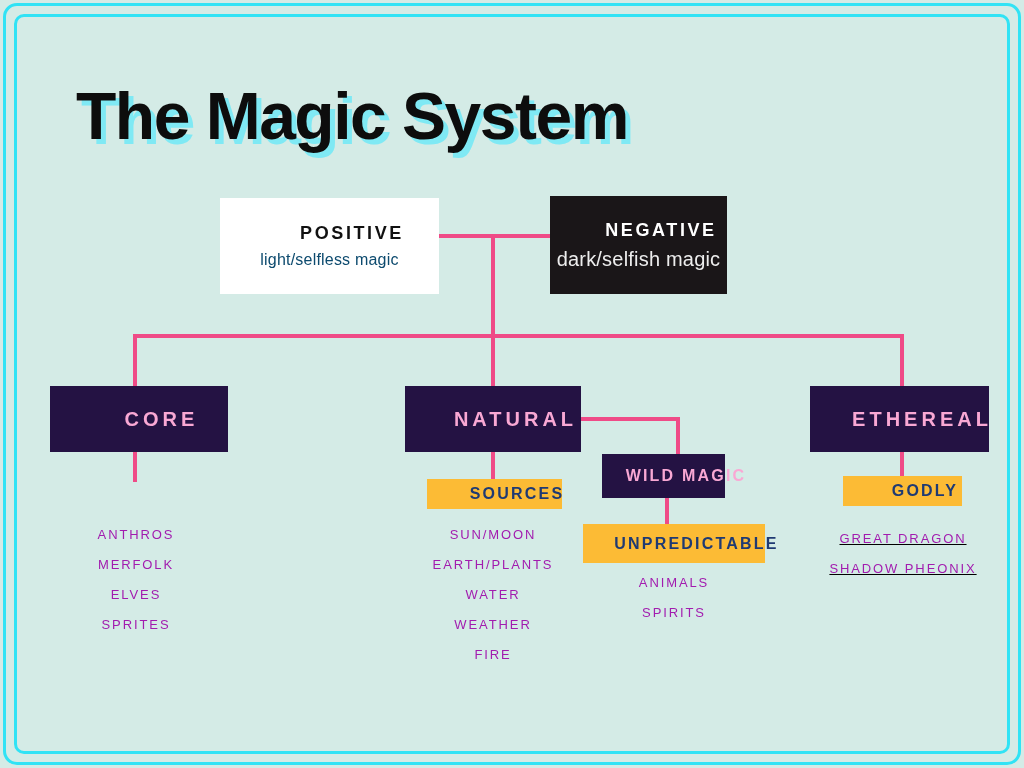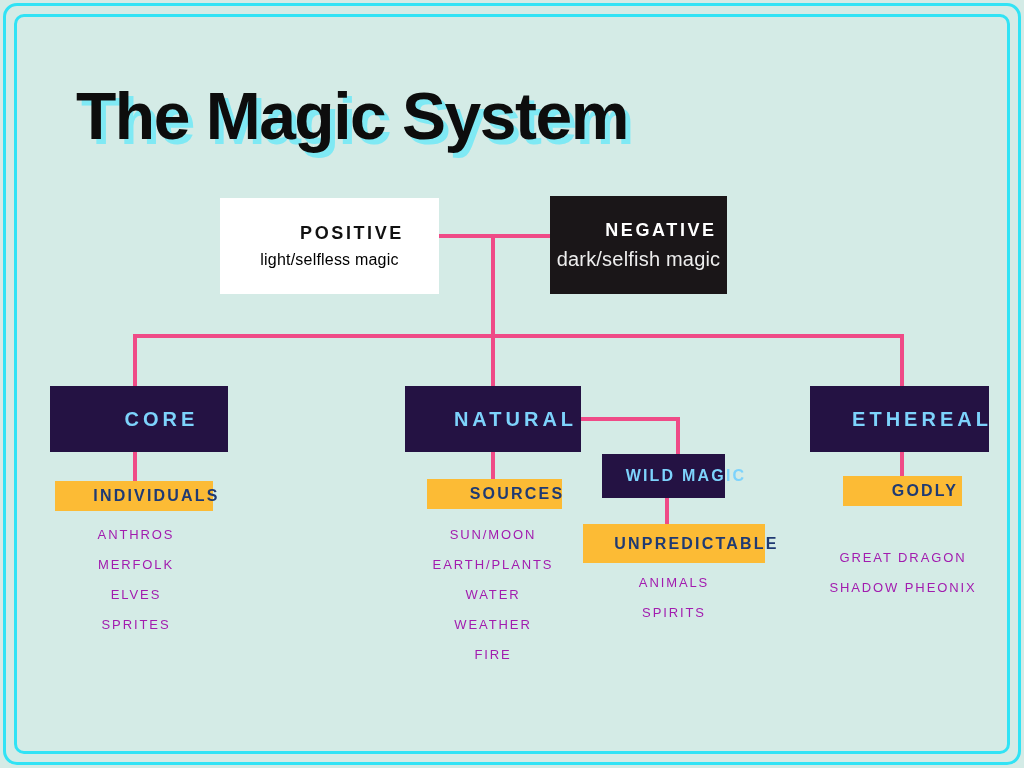--- a/index.html
+++ b/index.html
@@ -73,33 +73,33 @@
   .box .b-sub {
     font-weight: 400;
     letter-spacing: 0.2px;
     white-space: nowrap;
   }
 
   .box-positive {
     background: #ffffff;
   }
   .box-positive .b-title { color: #111111; font-size: 18px; }
-  .box-positive .b-sub   { color: #000000; font-size: 16px; margin-top: 7px; text-align: center; }
+  .box-positive .b-sub   { color: #0c4a6e; font-size: 16px; margin-top: 7px; text-align: center; }
 
   .box-negative {
     background: #1a1618;
   }
   .box-negative .b-title { color: #ffffff; font-size: 18px; }
   .box-negative .b-sub   { color: #ededed; font-size: 20px; margin-top: 7px; }
 
   .box-dark {
     background: #241243;
   }
   .box-dark .b-title {
-    color: #7dd3fc;
+    color: #f9a8d4;
     font-size: 20px;
     letter-spacing: 4px;
   }
   .box-dark.small .b-title {
     font-size: 16px;
     letter-spacing: 2.2px;
   }
 
   .box-yellow {
     background: #fcbb35;
@@ -164,23 +164,20 @@
     <div class="b-sub">light/selfless magic</div>
   </div>
 
   <div class="box box-negative" style="left:550px; top:196px; width:177px; height:98px;">
     <div class="b-title">NEGATIVE</div>
     <div class="b-sub">dark/selfish magic</div>
   </div>
 
   <div class="box box-dark" style="left:50px; top:386px; width:178px; height:66px;">
     <div class="b-title">CORE</div>
-  </div>
-  <div class="box box-yellow" style="left:55px; top:481px; width:158px; height:30px;">
-    <div class="b-title">INDIVIDUALS</div>
   </div>
   <div class="leaf-list" style="left:36px; top:520px; width:200px;">
     <div class="leaf-item">ANTHROS</div>
     <div class="leaf-item">MERFOLK</div>
     <div class="leaf-item">ELVES</div>
     <div class="leaf-item">SPRITES</div>
   </div>
 
   <div class="box box-dark" style="left:405px; top:386px; width:176px; height:66px;">
     <div class="b-title">NATURAL</div>
@@ -206,18 +203,18 @@
     <div class="leaf-item">ANIMALS</div>
     <div class="leaf-item">SPIRITS</div>
   </div>
 
   <div class="box box-dark" style="left:810px; top:386px; width:179px; height:66px;">
     <div class="b-title">ETHEREAL</div>
   </div>
   <div class="box box-yellow" style="left:843px; top:476px; width:119px; height:30px;">
     <div class="b-title">GODLY</div>
   </div>
-  <div class="leaf-list" style="left:803px; top:543px; width:200px;">
+  <div class="leaf-list" style="left:803px; top:524px; width:200px;text-decoration:underline;">
     <div class="leaf-item">GREAT DRAGON</div>
     <div class="leaf-item">SHADOW PHEONIX</div>
   </div>
 
 </div>
 
 </body></html>

